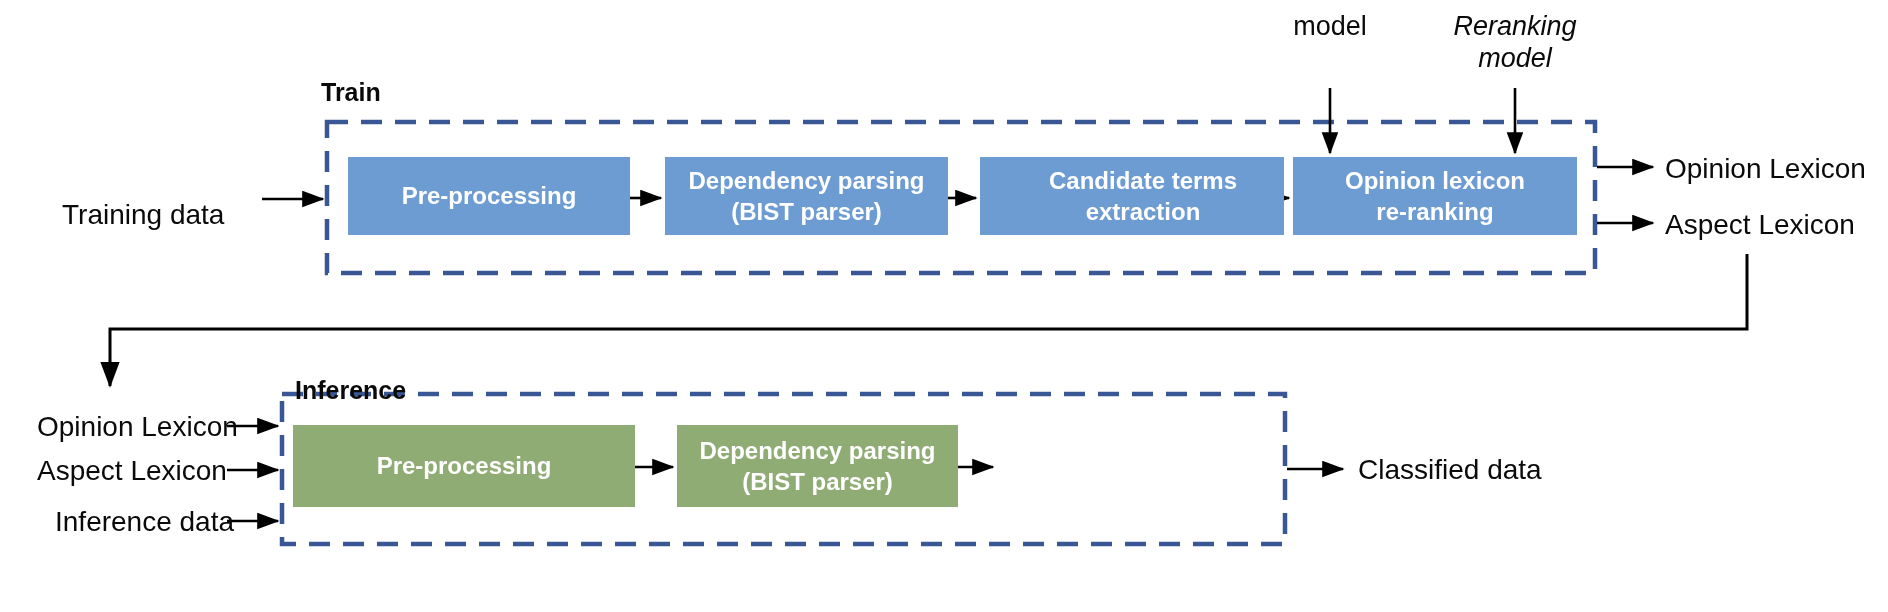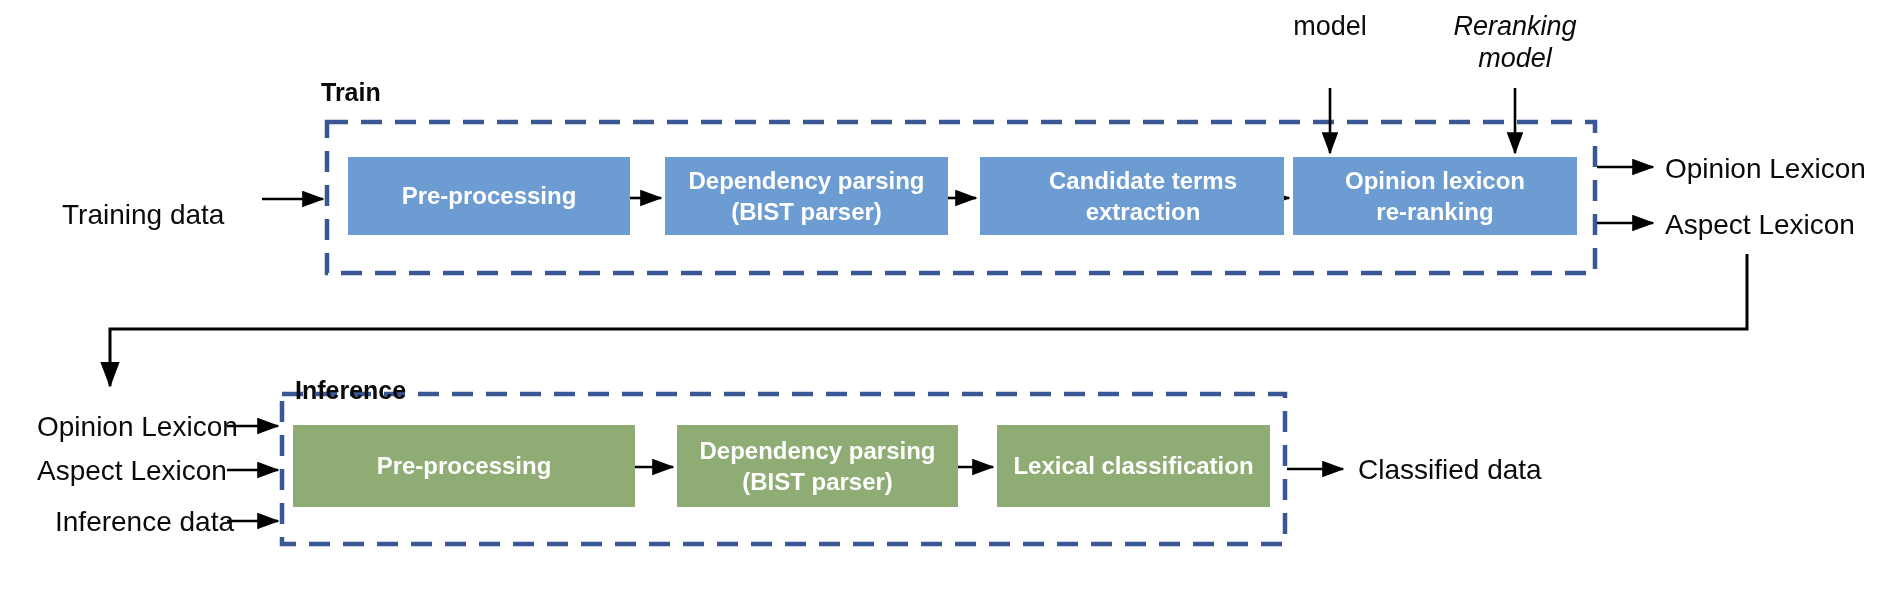--- a/index.html
+++ b/index.html
@@ -99,20 +99,16 @@
   <div class="label" style="left:35px;top:507px;margin-left:20px;">Inference data</div>
 
   <div class="pbox green" style="left:293px;top:425px;width:342px;height:82px;">
     <span>Pre-processing</span>
     <span></span>
   </div>
   <div class="pbox green" style="left:677px;top:425px;width:281px;height:82px;">
     <span>Dependency parsing</span>
     <span>(BIST parser)</span>
   </div>
-  <div class="pbox green" style="left:997px;top:425px;width:273px;height:82px;">
-    <span>Lexical classification</span>
-    <span></span>
-  </div>
 
   <div class="label" style="left:1358px;top:455px;">Classified data</div>
 
 </div>
 
 </body></html>

